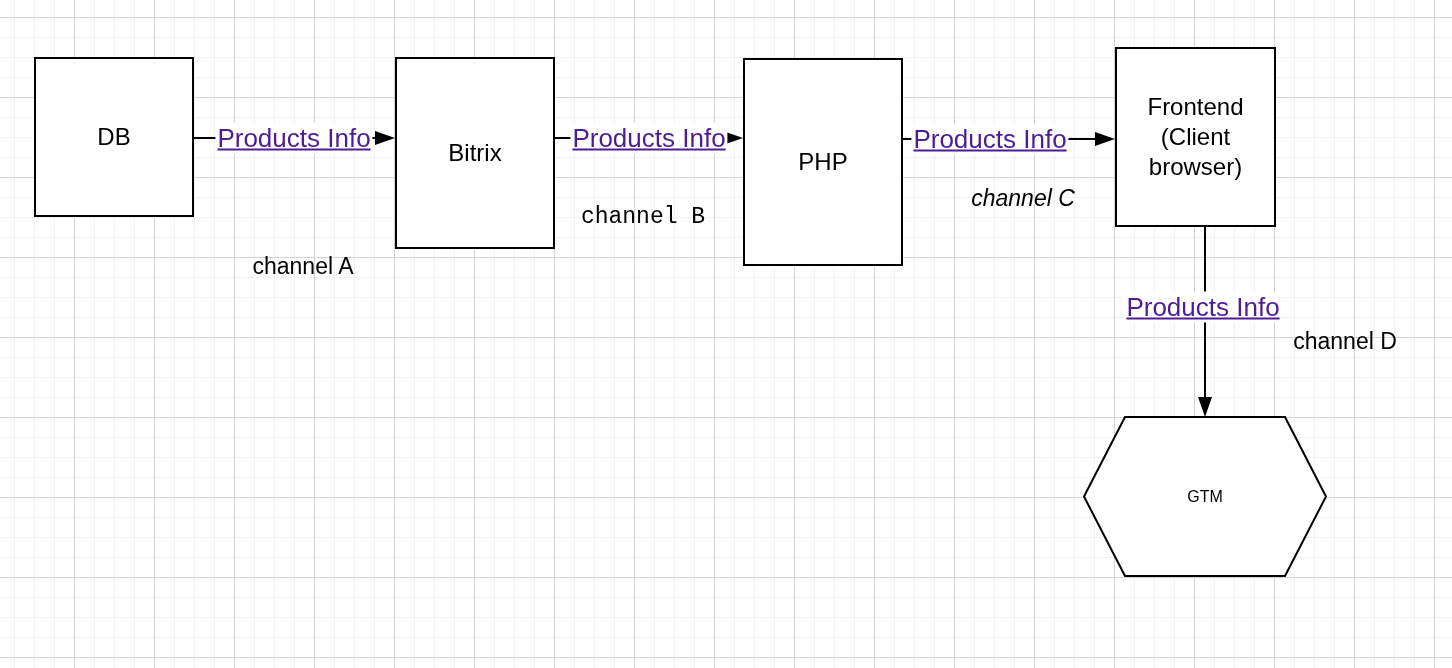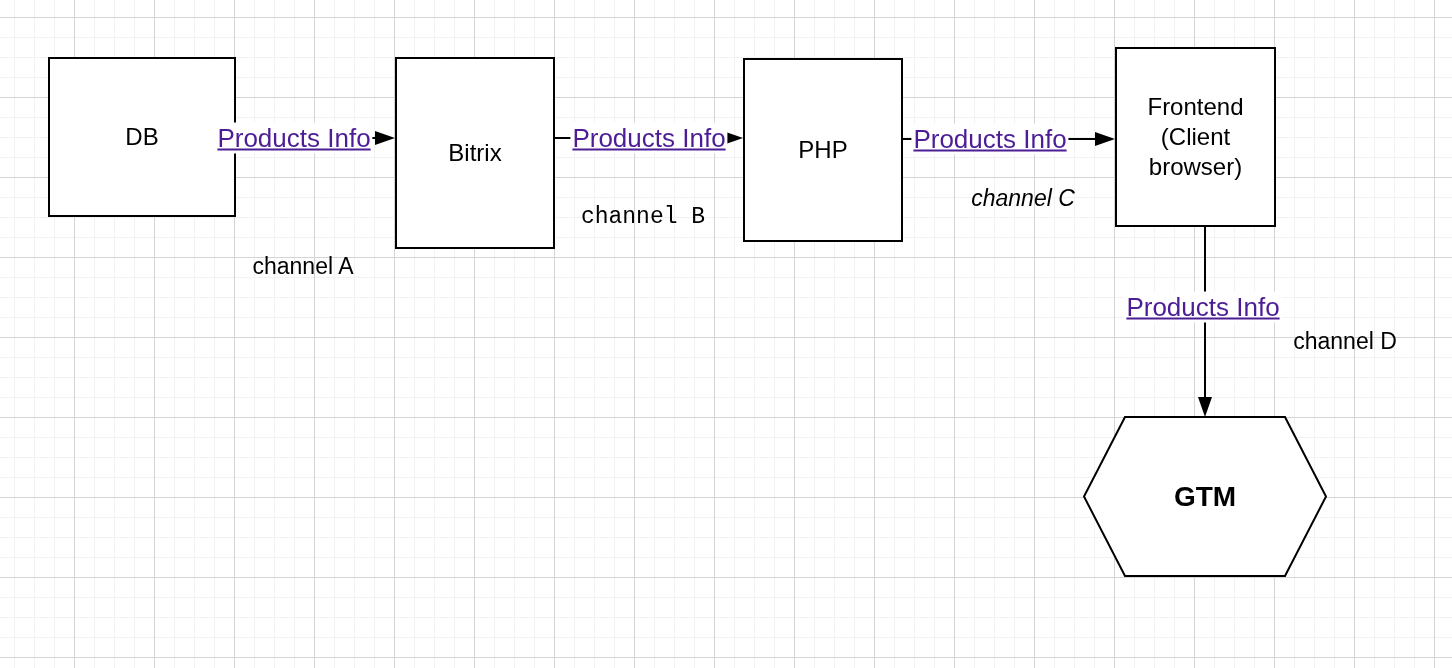--- a/index.html
+++ b/index.html
@@ -30,34 +30,33 @@
     border: 2px solid #000000;
     display: flex;
     align-items: center;
     justify-content: center;
     text-align: center;
     font-size: 24px;
     line-height: 30px;
     color: #000000;
     z-index: 2;
   }
-  #node-db       { left: 48px;   top: 57px; width: 188px; height: 160px; }
+  #node-db       { left: 34px;   top: 57px; width: 160px; height: 160px; }
   #node-bitrix   { left: 395px;  top: 57px; width: 160px; height: 192px; }
-  #node-php      { left: 743px;  top: 58px; width: 160px; height: 184px; }
+  #node-php      { left: 743px;  top: 58px; width: 160px; height: 208px; }
   #node-frontend { left: 1115px; top: 47px; width: 161px; height: 180px; }
   #node-gtm {
     left: 1083px; top: 416px; width: 244px; height: 161px;
     background: transparent; border: none; z-index: 2;
   }
   #node-gtm svg { position: absolute; left: 0; top: 0; }
   #node-gtm .hex-label {
     position: relative;
     z-index: 1;
-    font-size: 28px;
-    font-weight: bold;
+    font-size: 16px;
   }
   .edge-line-h {
     position: absolute;
     height: 2px;
     background: #000000;
     z-index: 1;
   }
   .edge-line-v {
     position: absolute;
     width: 2px;

